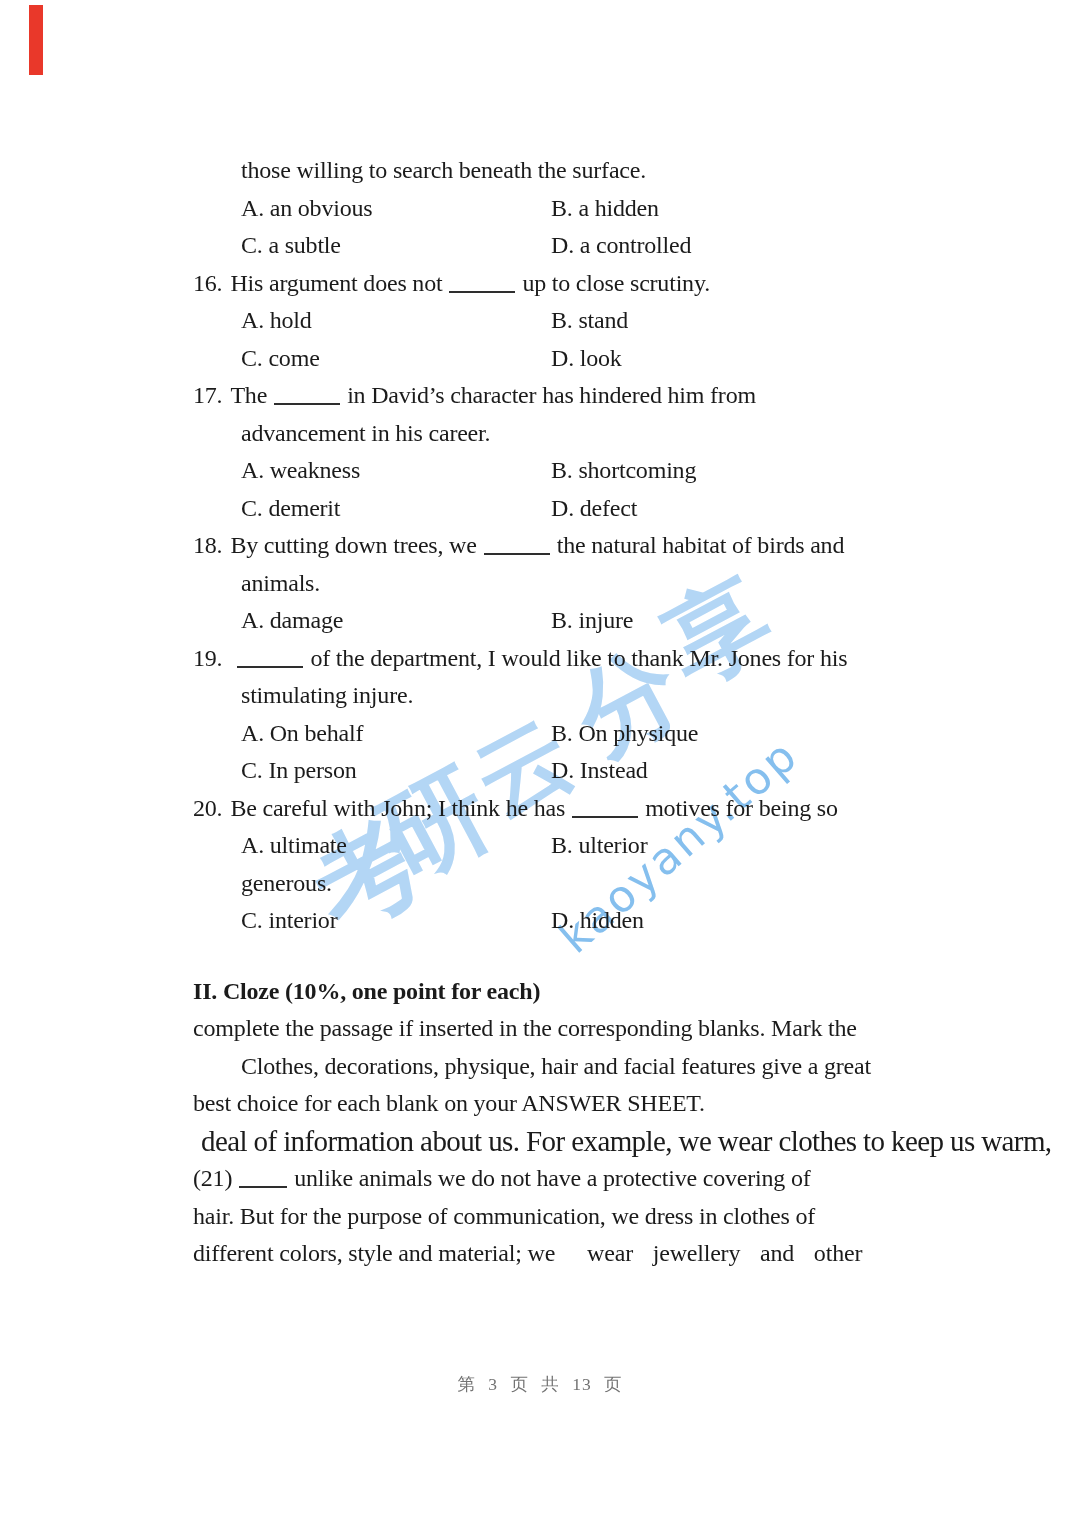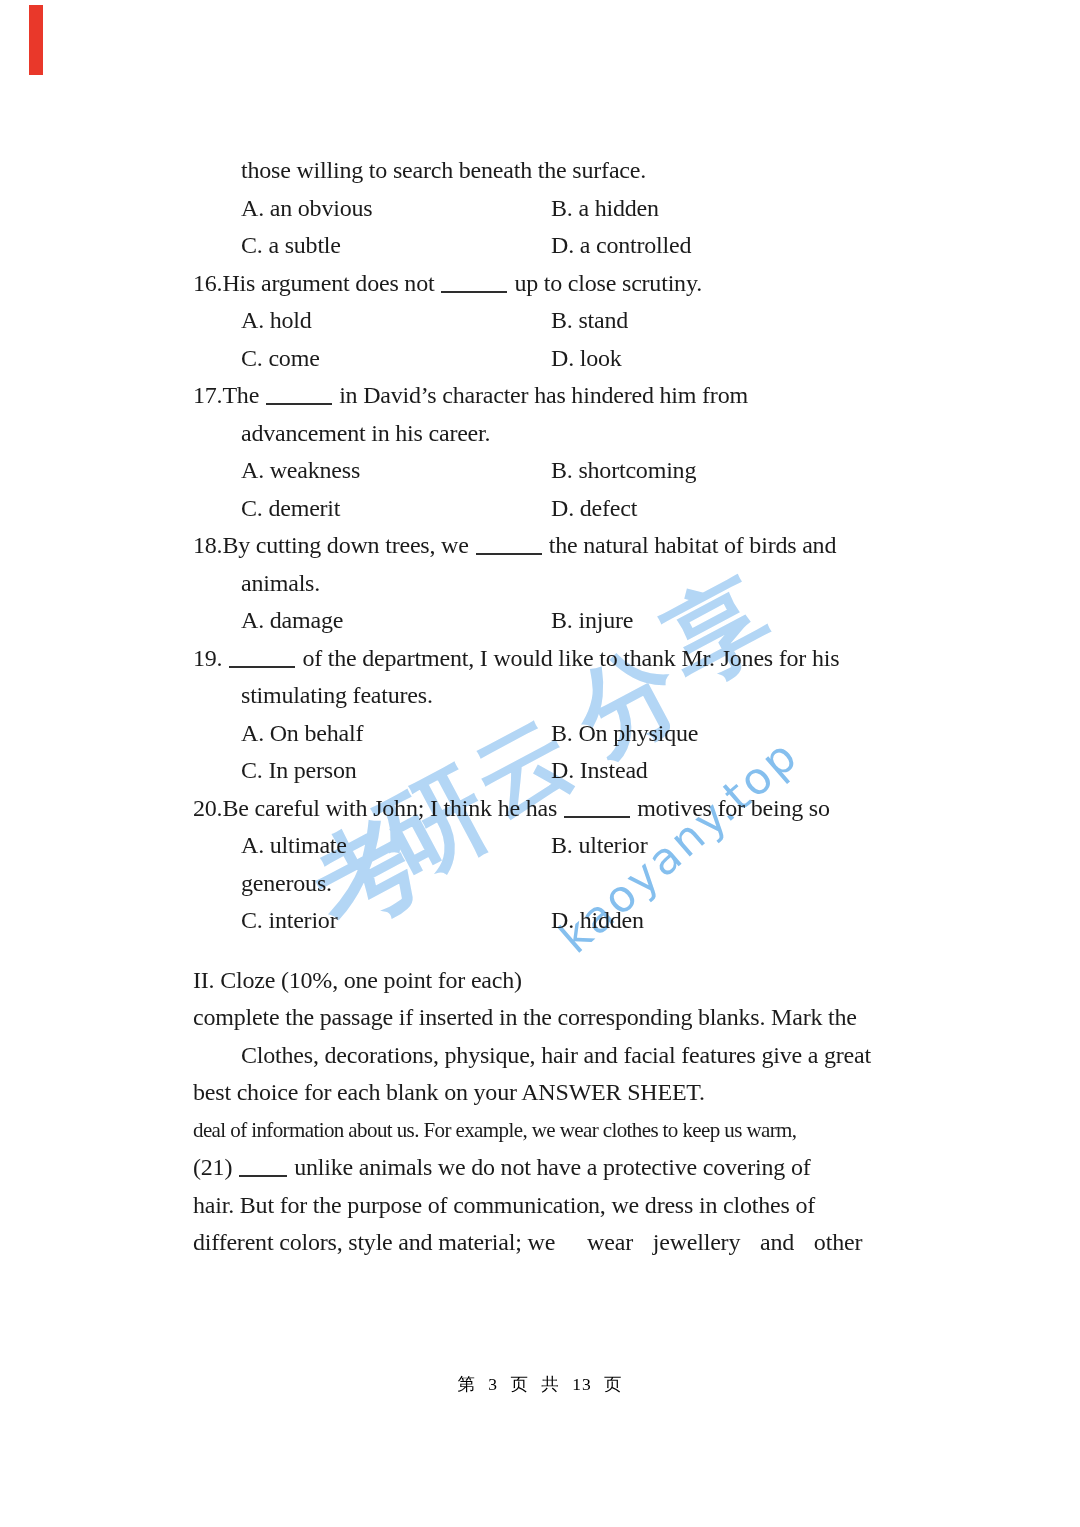--- a/index.html
+++ b/index.html
@@ -25,36 +25,36 @@
   }
 
   
   .content {
     position:absolute; left:193px; top:152px; width:712px;
     font-size:24px; letter-spacing:-0.2px; z-index:1;
   }
   .line { height:37.5px; line-height:37.5px; white-space:nowrap; }
   .cont { padding-left:48px; }
   .opts { display:grid; grid-template-columns:310px auto; padding-left:48px; }
-  .qnum { margin-right:0; }
+  .qnum { margin-right:8px; }
   .blank {
     display:inline-block; width:66px; height:18px;
     border-bottom:2px solid #2e2e2e; margin:0 7px; transform:translateY(2px);
   }
   .blank.small { width:48px; }
-  .heading { font-weight:normal; margin-top:22px; }
+  .heading { font-weight:bold; margin-top:33px; }
   .dirlabel { font-weight:bold; margin-right:7px; }
   .indent { padding-left:48px; }
-  .condensed { font-size:21px; letter-spacing:-0.6px; }
+  .condensed { font-size:29px; letter-spacing:-0.6px;margin-left:8px; }
   .wide { word-spacing:14px; margin-left:32px; }
 
   
   .footer {
     position:absolute; top:1372px; left:0; width:100%; text-align:center;
-    font-size:17.5px; word-spacing:7px; letter-spacing:1px; color:#000000; z-index:1;
+    font-size:17.5px; word-spacing:7px; letter-spacing:1px; color:#737373; z-index:1;
   }
 </style>
 </head>
 <body>
 
 <div class="page">
 
   <div class="red-mark"></div>
 
   <span class="wm-char" style="left:315px; top:822px; font-size:105px;">考</span>
@@ -106,21 +106,21 @@
     </div>
     <div class="line cont">animals.</div>
     <div class="line opts">
       <span>A. damage</span>
       <span>B. injure</span>
     </div>
 
     <div class="line">
       <span class="qnum">19.</span><span></span><span class="blank"></span><span>of the department, I would like to thank Mr. Jones for his</span>
     </div>
-    <div class="line cont">stimulating features.</div>
+    <div class="line cont">stimulating injure.</div>
     <div class="line opts">
       <span>A. On behalf</span>
       <span>B. On physique</span>
     </div>
     <div class="line opts">
       <span>C. In person</span>
       <span>D. Instead</span>
     </div>
 
     <div class="line">

